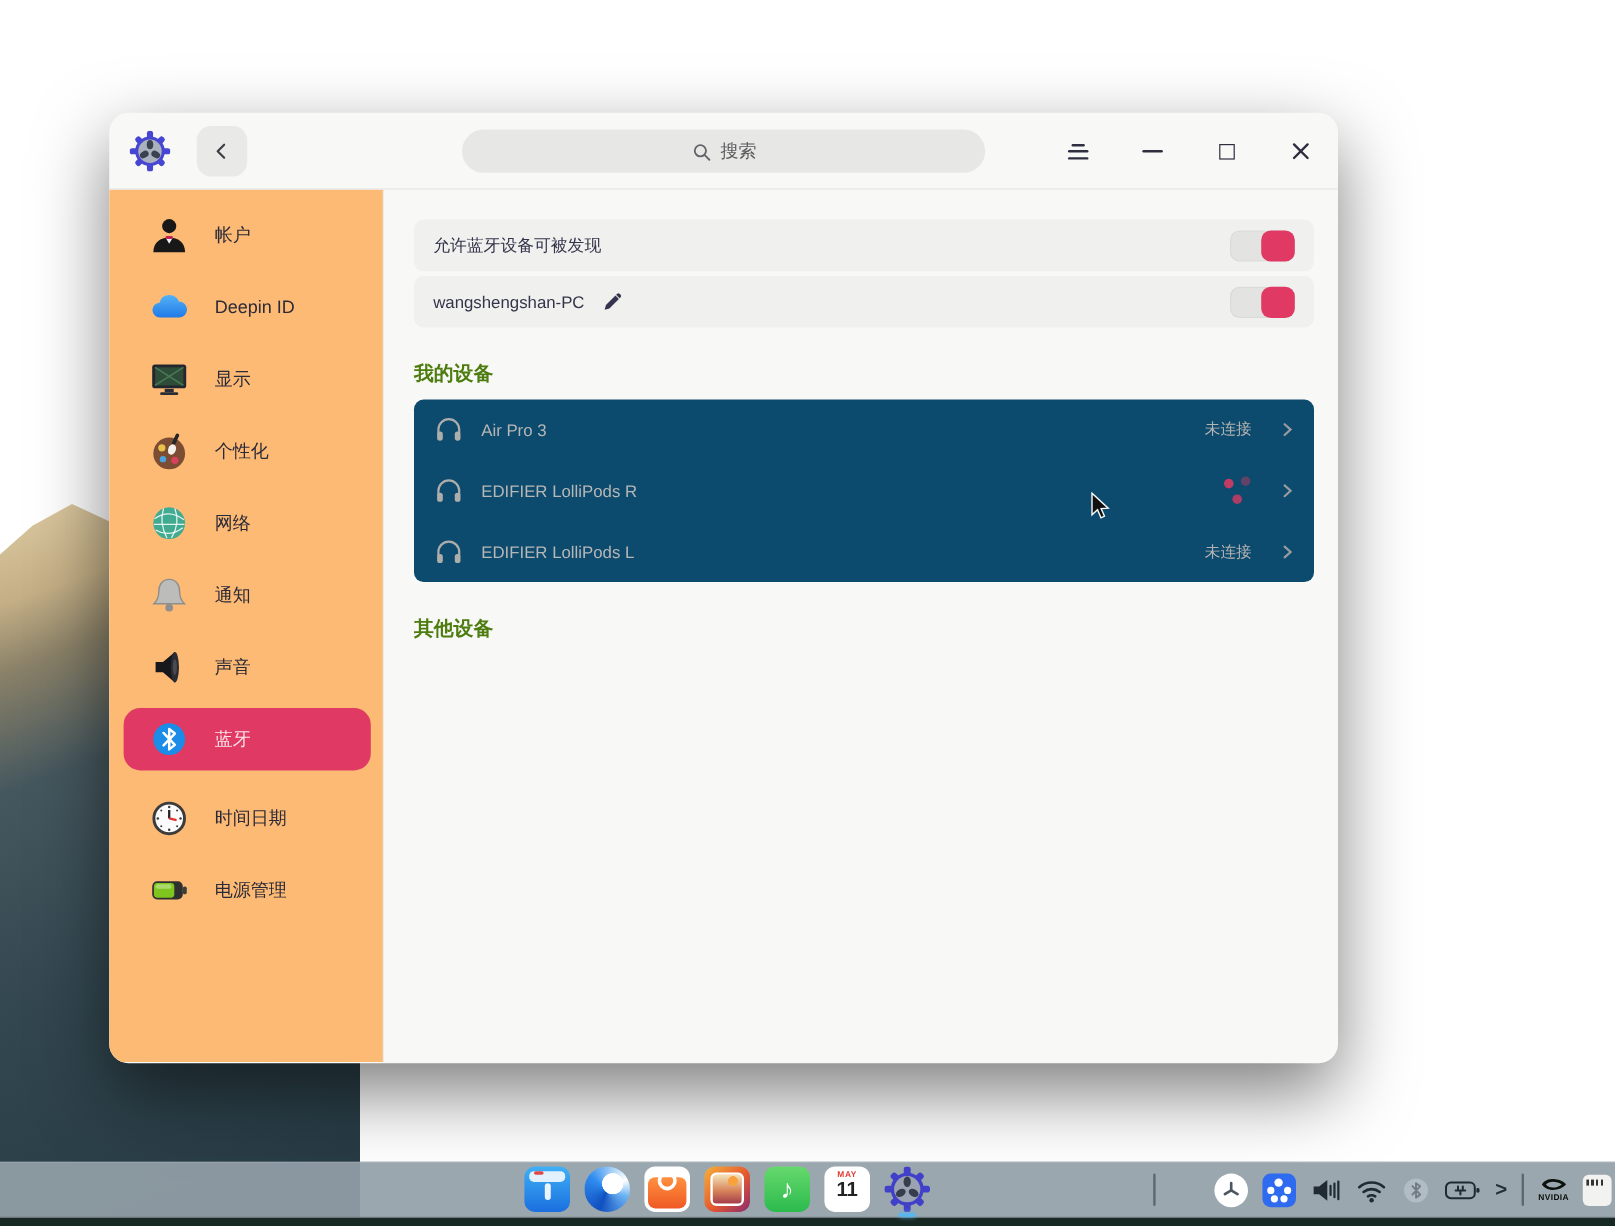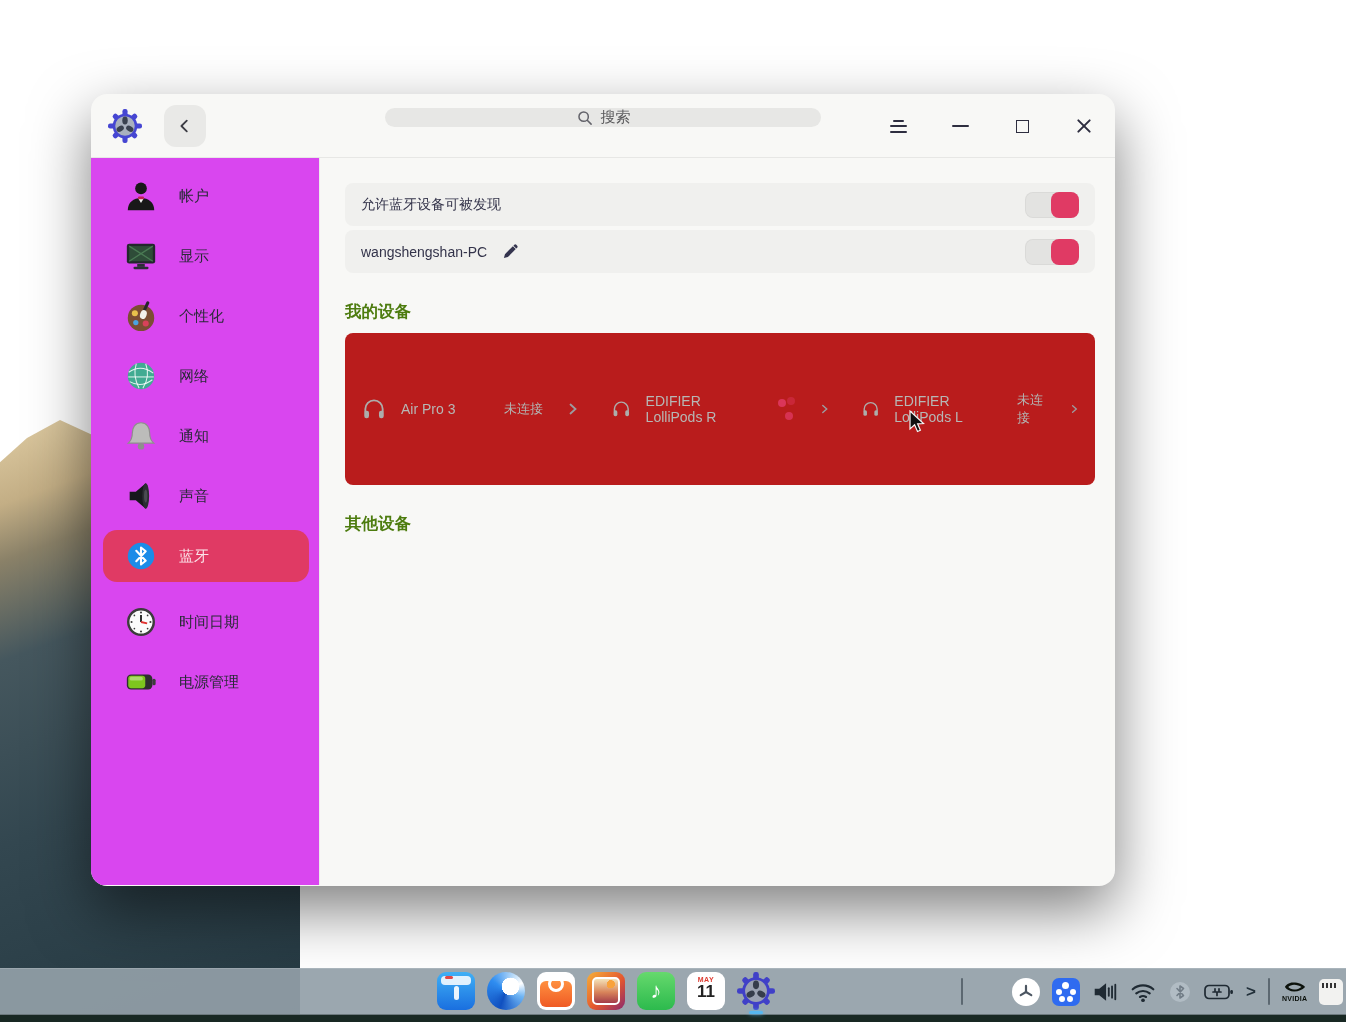--- a/index.html
+++ b/index.html
@@ -21,62 +21,62 @@
 
   
   .window { position:absolute; left:91px; top:94px; width:1024px; height:792px;
     background:#f8f8f6; border-radius:16px; box-shadow:0 24px 60px rgba(0,0,0,.5);
     overflow:hidden; }
   .titlebar { height:64px; display:flex; align-items:center; position:relative;
     border-bottom:1px solid #e7e7e5; }
   .app-logo { width:34px; height:34px; margin-left:17px; }
   .back-btn { width:42px; height:42px; margin-left:22px; background:#e9e9e7;
     border-radius:12px; display:flex; align-items:center; justify-content:center; }
-  .searchbox { position:absolute; left:294px; top:14px; width:436px; height:19px;
+  .searchbox { position:absolute; left:294px; top:14px; width:436px; height:36px;
     background:#e7e7e5; border-radius:18px; display:flex; align-items:center;
     justify-content:center; gap:8px; color:#5a5a5c; font-size:15px; }
   .win-controls { position:absolute; right:0; top:0; height:64px; display:flex;
     align-items:center; }
   .wc { width:62px; height:64px; display:flex; align-items:center; justify-content:center; }
   .menu-icon { display:flex; flex-direction:column; gap:3.5px; align-items:center; }
   .menu-icon i { display:block; height:2px; background:#2e2e40; border-radius:1px; }
   .menu-icon i:nth-child(1){ width:11px; }
   .menu-icon i:nth-child(2){ width:17px; }
   .menu-icon i:nth-child(3){ width:17px; }
   .min-icon { width:17px; height:2px; background:#2e2e40; border-radius:1px; }
   .max-icon { width:13px; height:13px; border:1.6px solid #2e2e40; }
   .close-icon { position:relative; width:16px; height:16px; }
   .close-icon::before,.close-icon::after { content:""; position:absolute; left:7px; top:-1px;
     width:2px; height:18px; background:#2e2e40; border-radius:1px; }
   .close-icon::before { transform:rotate(45deg);} .close-icon::after { transform:rotate(-45deg);}
 
   .win-body { display:flex; height:727px; }
 
   
-  .sidebar { width:229px; border-right:1px solid #ececea; padding-top:8px; background:#d946ef; }
+  .sidebar { width:229px; border-right:1px solid #ececea; padding-top:8px; background:#fdba74; }
   .side-item { height:60px; display:flex; align-items:center; gap:20px; padding-left:28px; margin:0 10px 0 4px; }
   .side-item .s-icon { width:36px; height:36px; flex:0 0 36px; display:flex; align-items:center; justify-content:center; }
   .side-item .s-label { font-size:15px; color:#2a2a38; }
   .side-item.selected { background:#e03a64; border-radius:14px; height:52px; margin:4px 10px 10px 12px; padding-left:20px;text-align:center; }
   .side-item.selected .s-label { color:rgba(255,255,255,.85); }
 
   
   .main { flex:1; padding:25px 20px 0 25px; }
   .row { height:43px; background:#f0f0ee; border-radius:8px; display:flex;
     align-items:center; padding:0 16px; }
   .row + .row { margin-top:4px; }
   .row-label { font-size:14px; color:#33334a; }
   .spacer { flex:1; }
   .toggle { width:54px; height:26px; background:#e3e3e1; border-radius:8px; position:relative;
     box-shadow:inset 0 0 0 1px rgba(0,0,0,.04); }
   .toggle .knob { position:absolute; right:0; top:0; width:28px; height:26px;
     background:#e03a64; border-radius:8px; }
   .section-title { margin-top:28px; font-size:16.5px; font-weight:700; color:#4d7c0f; }
-  .devcard { margin-top:10px; height:152px; background:#b91c1c; border-radius:8px;
-    display:flex; flex-direction:row; }
+  .devcard { margin-top:10px; height:152px; background:#0c4a6e; border-radius:8px;
+    display:flex; flex-direction:column; }
   .devrow { flex:1; display:flex; align-items:center; padding:0 16px; gap:14px; }
   .dev-name { font-size:14px; color:#b7b7b5; }
   .dev-status { font-size:13px; color:#b3b3b1; margin-right:10px; }
   .chev { width:12px; height:12px; }
   .spinner { position:relative; width:24px; height:24px; margin-right:10px; }
   .spinner i { position:absolute; border-radius:50%; background:#e03a64; }
   .spinner i:nth-child(1){ width:8px; height:8px; left:1px; top:2px; opacity:.85; }
   .spinner i:nth-child(2){ width:8px; height:8px; right:1px; top:0px; opacity:.4; }
   .spinner i:nth-child(3){ width:8px; height:8px; left:8px; bottom:1px; opacity:.75; }
   .other-row { margin-top:22px; height:36px; display:flex; align-items:center; gap:16px; }
@@ -213,20 +213,34 @@
           <svg width="34" height="34" viewBox="0 0 36 36">
               <circle cx="18" cy="10" r="6.2" fill="#181818"></circle>
           <path d="M4 33c0-8.5 6.2-13 14-13s14 4.5 14 13z" fill="#181818"></path>
           <path d="M15 20.5l3 5 3-5z" fill="#f2f2f2"></path>
           <rect x="14.8" y="18.6" width="6.4" height="2.8" rx="1.3" fill="#c21f52"></rect>
             </svg>
         </span>
         <span class="s-label">帐户</span>
       </div>
 
+      <div class="side-item">
+        <span class="s-icon">
+          <svg width="34" height="34" viewBox="0 0 36 36">
+          <defs>
+                <linearGradient id="cg" x1="0" y1="0" x2="0" y2="1">
+          <stop offset="0" stop-color="#55b2f6"></stop>
+                  <stop offset="1" stop-color="#1f7ae8"></stop>
+                </linearGradient>
+              </defs>
+          <path d="M10 27a6.5 6.5 0 0 1-.6-13A9 9 0 0 1 26.5 13 6.8 6.8 0 0 1 27 27z" fill="url(#cg)"></path>
+            </svg>
+        </span>
+        <span class="s-label">Deepin ID</span>
+      </div>
 
       <div class="side-item">
         <span class="s-icon">
           <svg width="34" height="34" viewBox="0 0 36 36">
               <rect x="3" y="5" width="30" height="21" rx="2.5" fill="#23272d"></rect>
           <rect x="5.5" y="7.5" width="25" height="16" fill="#2e4c38"></rect>
           <path d="M5.5 7.5l25 16M30.5 7.5l-25 16" stroke="#4a7a54" stroke-width="1.4"></path>
           <rect x="14" y="26.5" width="8" height="3" fill="#2a2e34"></rect>
           <rect x="10" y="29.5" width="16" height="2.5" rx="1.2" fill="#2a2e34"></rect>
             </svg>

